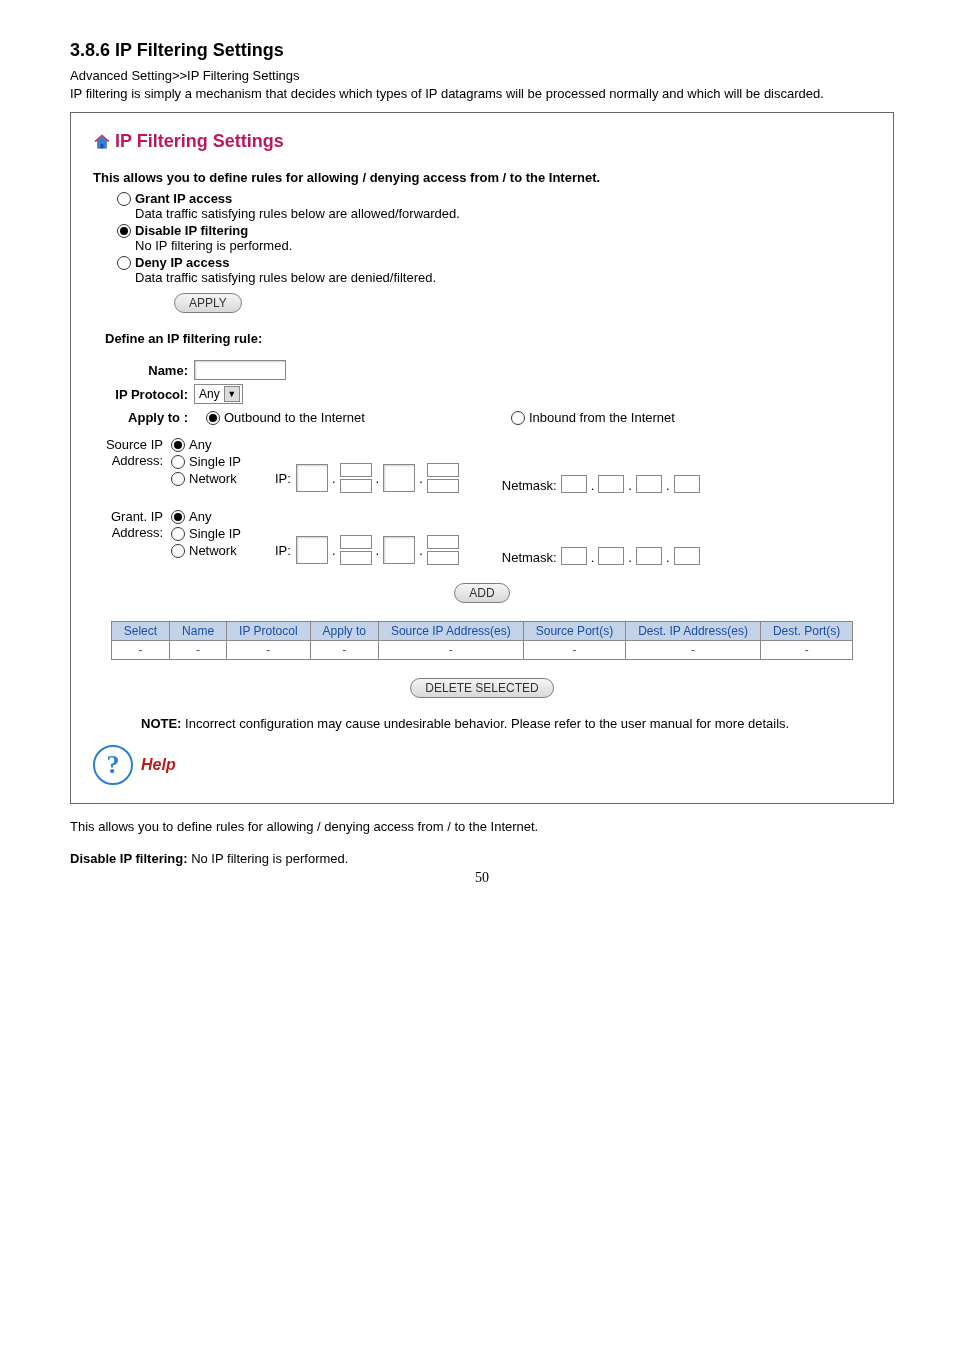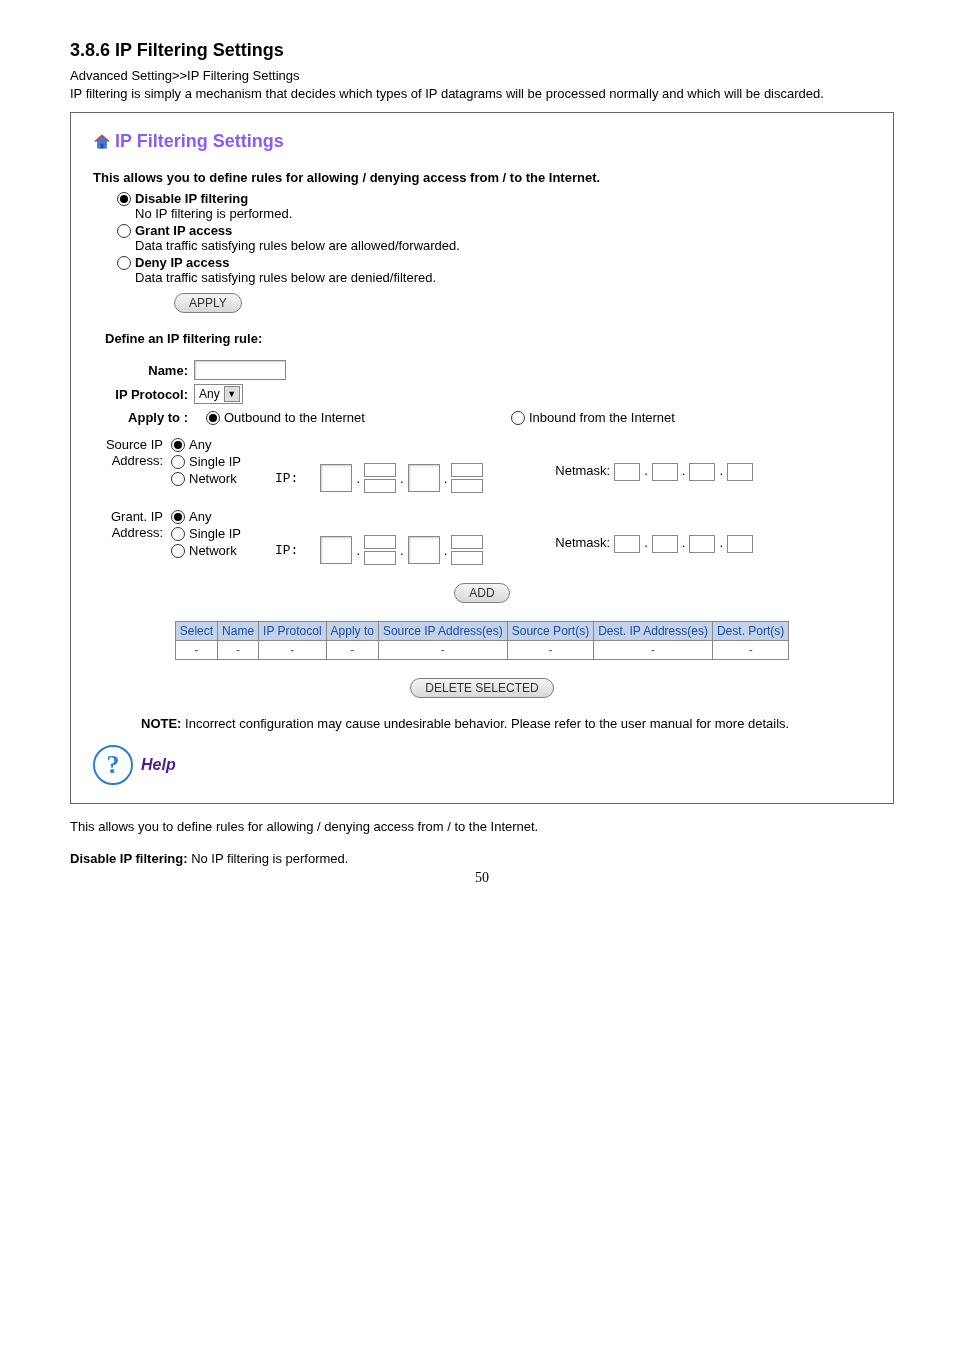--- a/index.html
+++ b/index.html
@@ -23,21 +23,21 @@
     margin: 0 0 10px 0;
     line-height: 1.35;
   }
   .panel {
     border: 1px solid #666;
     padding: 18px 22px 18px 22px;
     background: #fff;
     font-family: Arial, sans-serif;
   }
   .panel-title {
-    color: #8b5cf6;
+    color: #be185d;
     font-weight: bold;
     font-size: 18px;
     display: flex;
     align-items: center;
     margin-bottom: 18px;
   }
   .panel-title .house-icon {
     display: inline-block;
     width: 18px;
     height: 18px;
@@ -179,22 +179,21 @@
   }
   .addr-ip {
     display: flex;
     align-items: center;
     gap: 4px;
     margin-left: 4px;
     padding-top: 28px;
     font-weight: normal;
   }
   .addr-ip .iplabel {
-    margin-right: 18px;
-    font-family: Liberation Mono, monospace;
+    margin-right: 1px;
   }
   .addr-ip .oct-big {
     width: 30px;
     height: 26px;
     border: 1px solid #888;
     background: #fff;
     box-shadow: inset 1px 1px 2px rgba(0,0,0,0.2);
   }
   .addr-ip .oct-small-pair {
     display: flex;
@@ -202,45 +201,45 @@
     gap: 2px;
   }
   .addr-ip .oct-small {
     width: 30px;
     height: 12px;
     border: 1px solid #888;
     background: #fff;
   }
   .netmask-col {
     display: flex;
-    align-items: flex-start;
+    align-items: flex-end;
     gap: 4px;
     padding-top: 28px;
-    margin-left: 72px;
+    margin-left: 43px;
     font-weight: normal;
   }
   .netmask-col .oct {
     width: 24px;
     height: 16px;
     border: 1px solid #888;
     background: #fff;
   }
   .center-btn {
     text-align: center;
     margin: 18px 0;
   }
   table.rules {
     border-collapse: collapse;
     margin: 6px auto 10px auto;
     font-size: 12px;
   }
   table.rules th {
     background: #c3d2e6;
     border: 1px solid #888;
-    padding: 2px 4px;
+    padding: 2px 12px;
     color: #1a4ea8;
     font-weight: normal;
   }
   table.rules td {
     border: 1px solid #888;
     padding: 2px 10px;
     text-align: center;
     color: #555;
   }
   .note-line {
@@ -260,21 +259,21 @@
     border: 2px solid #2a7fd4;
     display: flex;
     align-items: center;
     justify-content: center;
     color: #2a7fd4;
     font-size: 26px;
     font-weight: bold;
     font-family: Georgia, serif;
   }
   .help-text {
-    color: #4c1d95;
+    color: #b91c1c;
     font-style: italic;
     font-weight: bold;
     font-size: 16px;
   }
   .post-text {
     margin: 14px 0 0 0;
     line-height: 1.4;
   }
   .footer-left {
     margin-top: 30px;
@@ -307,31 +306,31 @@
             <polygon points="10,2 18,9 17,10 10,4 3,10 2,9" fill="#d84040"></polygon>
           </svg>
       </span>
       <span>IP Filtering Settings</span>
     </div>
 
     <div class="intro-line">This allows you to define rules for allowing / denying access from / to the Internet.</div>
 
     <div class="mode-block">
       <div class="mode-row">
+        <span class="radio-dot"></span>
+        <span>Grant IP access</span>
+      </div>
+      <div class="mode-desc">Data traffic satisfying rules below are allowed/forwarded.</div>
+    </div>
+    <div class="mode-block">
+      <div class="mode-row">
         <span class="radio-dot selected"></span>
         <span>Disable IP filtering</span>
       </div>
       <div class="mode-desc">No IP filtering is performed.</div>
-    </div>
-    <div class="mode-block">
-      <div class="mode-row">
-        <span class="radio-dot"></span>
-        <span>Grant IP access</span>
-      </div>
-      <div class="mode-desc">Data traffic satisfying rules below are allowed/forwarded.</div>
     </div>
     <div class="mode-block">
       <div class="mode-row">
         <span class="radio-dot"></span>
         <span>Deny IP access</span>
       </div>
       <div class="mode-desc">Data traffic satisfying rules below are denied/filtered.</div>
     </div>
 
     <div class="apply-wrap">

